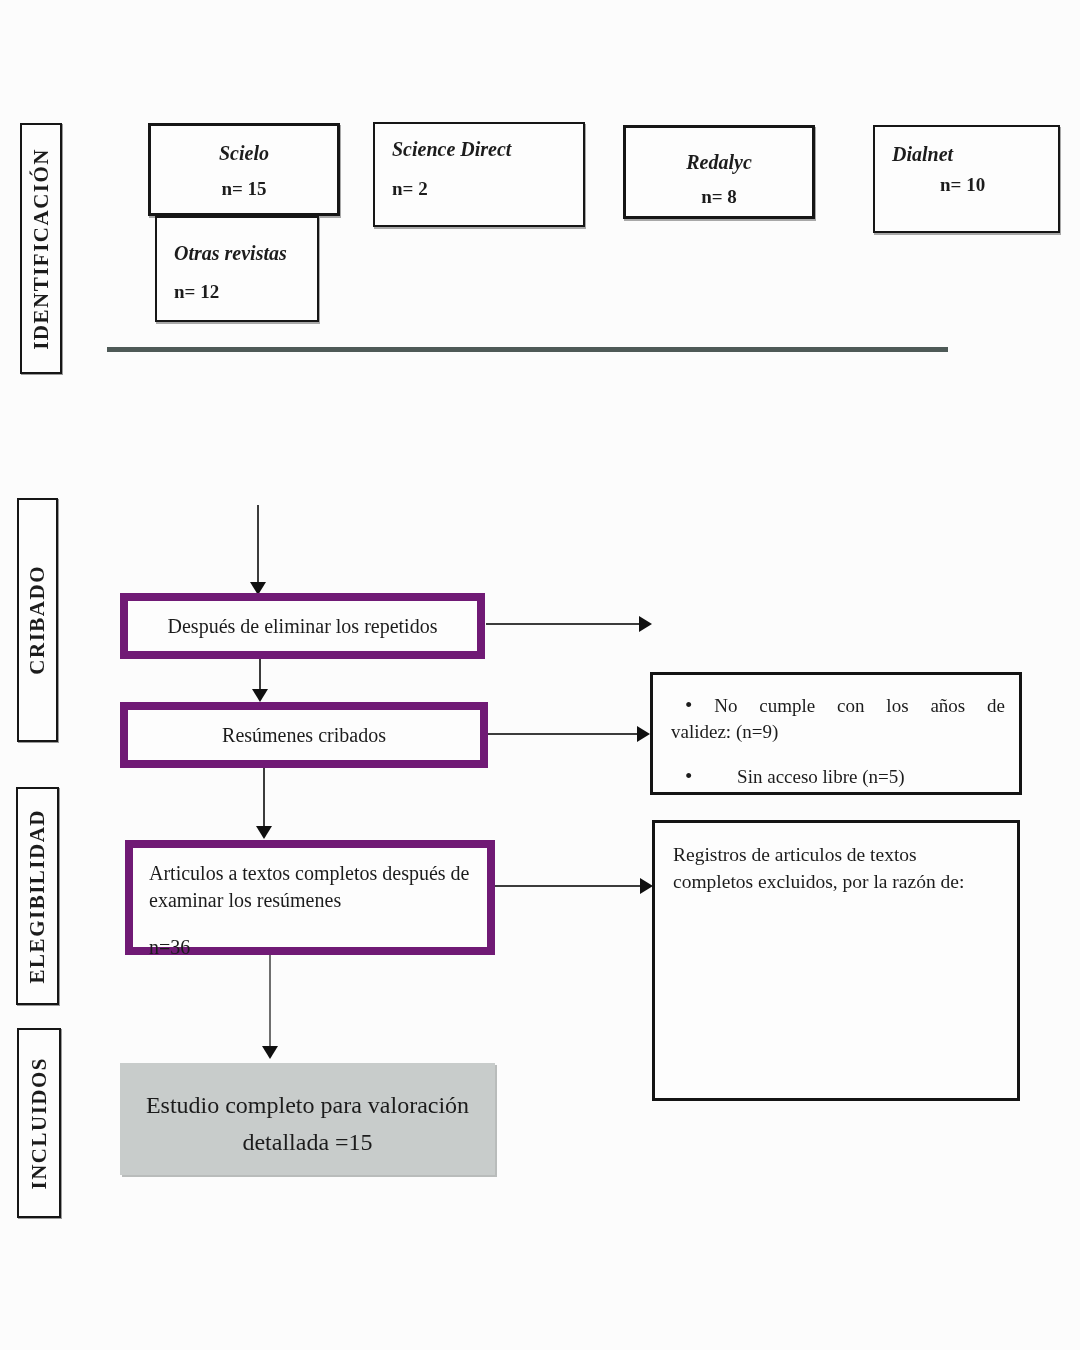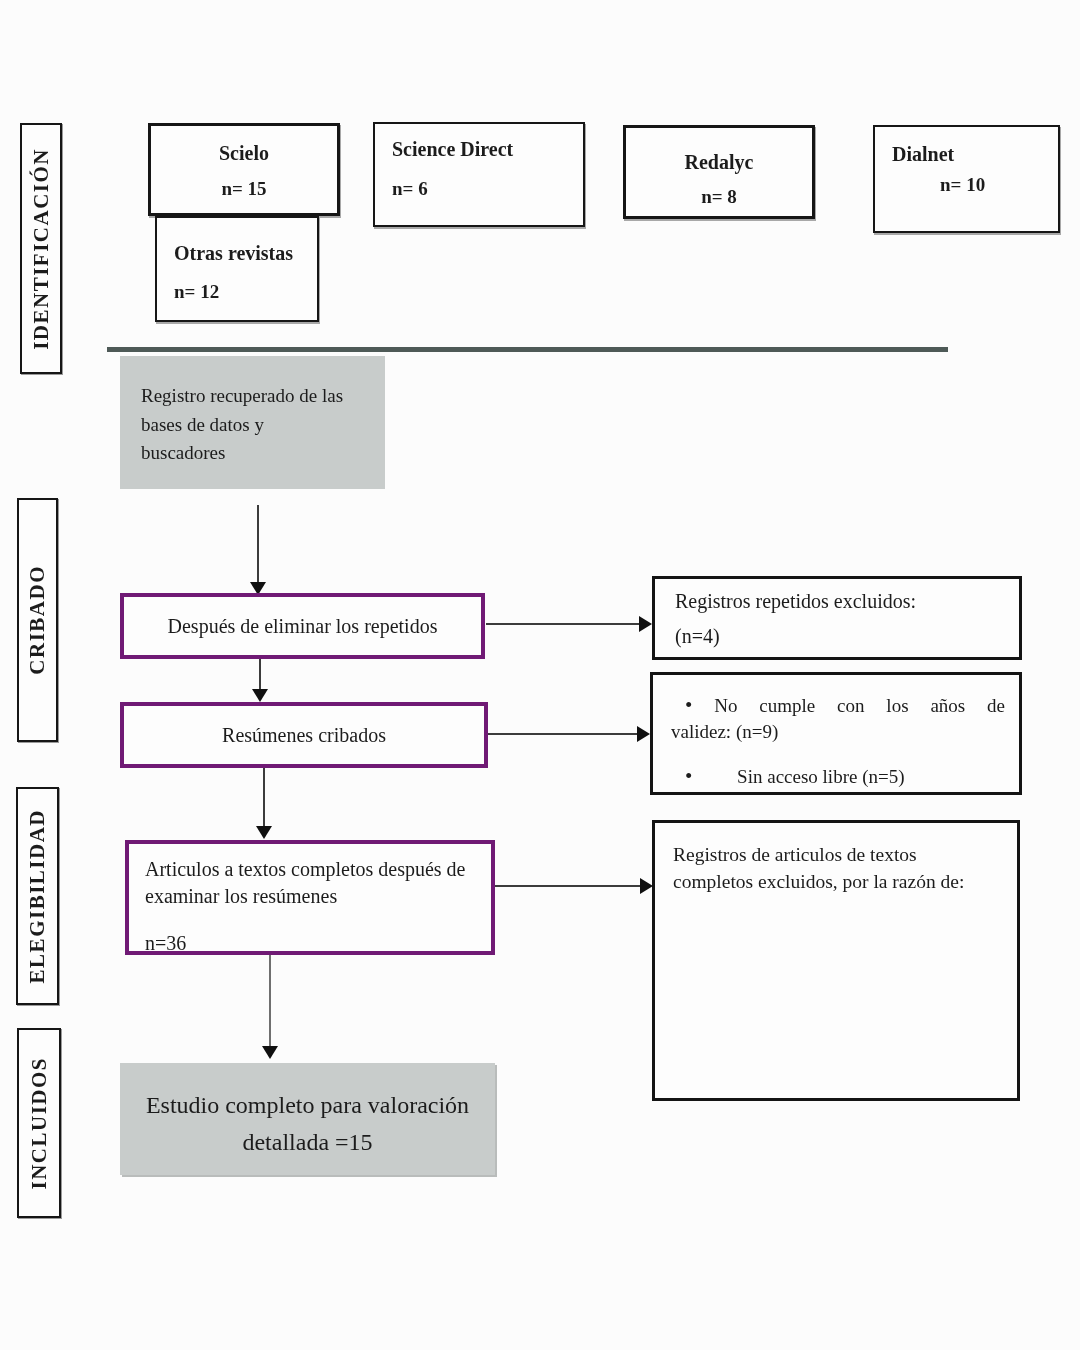--- a/index.html
+++ b/index.html
@@ -17,21 +17,21 @@
     writing-mode:vertical-rl;transform:rotate(180deg);
     font-weight:bold;font-size:21px;letter-spacing:1.5px;white-space:nowrap;
   }
   .st-ident{left:20px;top:123px;width:38px;height:247px;}
   .st-crib {left:17px;top:498px;width:37px;height:240px;}
   .st-eleg {left:16px;top:787px;width:39px;height:214px;}
   .st-incl {left:17px;top:1028px;width:40px;height:186px;}
 
   
   .src-box{position:absolute;background:#fdfdfd;border:2px solid #161616;box-shadow:1px 2px 0 #a8a8a8;}
-  .src-name{font-weight:bold;font-size:20px;}
+  .src-name{font-weight:bold;font-size:20px;font-style:italic;}
   .src-count{font-weight:bold;font-size:19px;}
   .b-scielo {left:148px;top:123px;width:186px;height:87px;text-align:center;border-width:3px;}
   .b-scielo .src-name{margin-top:16px;}
   .b-scielo .src-count{margin-top:13px;}
   .b-science{left:373px;top:122px;width:185px;height:87px;padding:14px 6px 0 17px;box-sizing:content-box;}
   .b-science .src-count{margin-top:17px;}
   .b-redalyc{left:623px;top:125px;width:186px;height:88px;text-align:center;border-width:3px;}
   .b-redalyc .src-name{margin-top:23px;}
   .b-redalyc .src-count{margin-top:12px;}
   .b-dialnet{left:873px;top:125px;width:166px;height:88px;padding:16px 0 0 17px;box-sizing:content-box;}
@@ -41,21 +41,21 @@
 
   
   .divider{position:absolute;left:107px;top:347px;width:841px;height:5px;background:#4e5a57;}
 
   
   .gray-box{position:absolute;background:#c8cccb;font-size:19px;line-height:1.5;}
   .g-retrieved{left:120px;top:356px;width:265px;height:133px;padding:26px 0 0 21px;box-sizing:border-box;}
   .g-included{left:120px;top:1063px;width:375px;height:112px;text-align:center;padding-top:24px;box-sizing:border-box;font-size:24px;line-height:1.55;box-shadow:2px 2px 0 #b9bcbb;}
 
   
-  .flow-box{position:absolute;background:#fdfdfd;border:4px solid #701a75;box-sizing:border-box;}
+  .flow-box{position:absolute;background:#fdfdfd;border:8px solid #701a75;box-sizing:border-box;}
   .f-dedup {left:120px;top:593px;width:365px;height:66px;display:flex;align-items:center;justify-content:center;font-size:20px;}
   .f-screen{left:120px;top:702px;width:368px;height:66px;display:flex;align-items:center;justify-content:center;font-size:20px;}
   .f-full  {left:125px;top:840px;width:370px;height:115px;padding:12px 10px 0 16px;font-size:20px;line-height:1.35;}
   .f-full .count{margin-top:20px;}
 
   
   .excl-box{position:absolute;background:#fdfdfd;border:3px solid #141414;box-sizing:border-box;}
   .e-dedup {left:652px;top:576px;width:370px;height:84px;padding:11px 0 0 20px;font-size:20px;}
   .e-dedup .l2{margin-top:12px;}
   .e-screen{left:650px;top:672px;width:372px;height:123px;padding:16px 14px 0 18px;font-size:19px;line-height:1.35;}
@@ -108,57 +108,48 @@
   <div class="stage-box st-incl">
     <span class="stage-text">INCLUIDOS</span>
   </div>
 
   <div class="src-box b-scielo">
     <div class="src-name">Scielo</div>
     <div class="src-count">n= 15</div>
   </div>
   <div class="src-box b-science">
     <div class="src-name">Science Direct</div>
-    <div class="src-count">n= 6</div>
+    <div class="src-count">n= 2</div>
   </div>
   <div class="src-box b-redalyc">
     <div class="src-name">Redalyc</div>
     <div class="src-count">n= 8</div>
   </div>
   <div class="src-box b-dialnet">
     <div class="src-name">Dialnet</div>
     <div class="src-count">n= 10</div>
   </div>
   <div class="src-box b-otras">
     <div class="src-name">Otras revistas</div>
     <div class="src-count">n= 12</div>
   </div>
 
   <div class="divider"></div>
 
-  <div class="gray-box g-retrieved">
-    <div>Registro recuperado de las</div>
-    <div>bases de datos y</div>
-    <div>buscadores</div>
-  </div>
 
   <div class="vstem a1-stem"></div>
   <div class="head-down a1-head"></div>
 
   <div class="flow-box f-dedup">
     <span>Después de eliminar los repetidos</span>
   </div>
 
   <div class="hstem c1-stem"></div>
   <div class="head-right c1-head"></div>
 
-  <div class="excl-box e-dedup">
-    <div>Registros repetidos excluidos:</div>
-    <div class="l2">(n=4)</div>
-  </div>
 
   <div class="vstem a2-stem"></div>
   <div class="head-down a2-head"></div>
 
   <div class="flow-box f-screen">
     <span>Resúmenes cribados</span>
   </div>
 
   <div class="hstem c2-stem"></div>
   <div class="head-right c2-head"></div>

